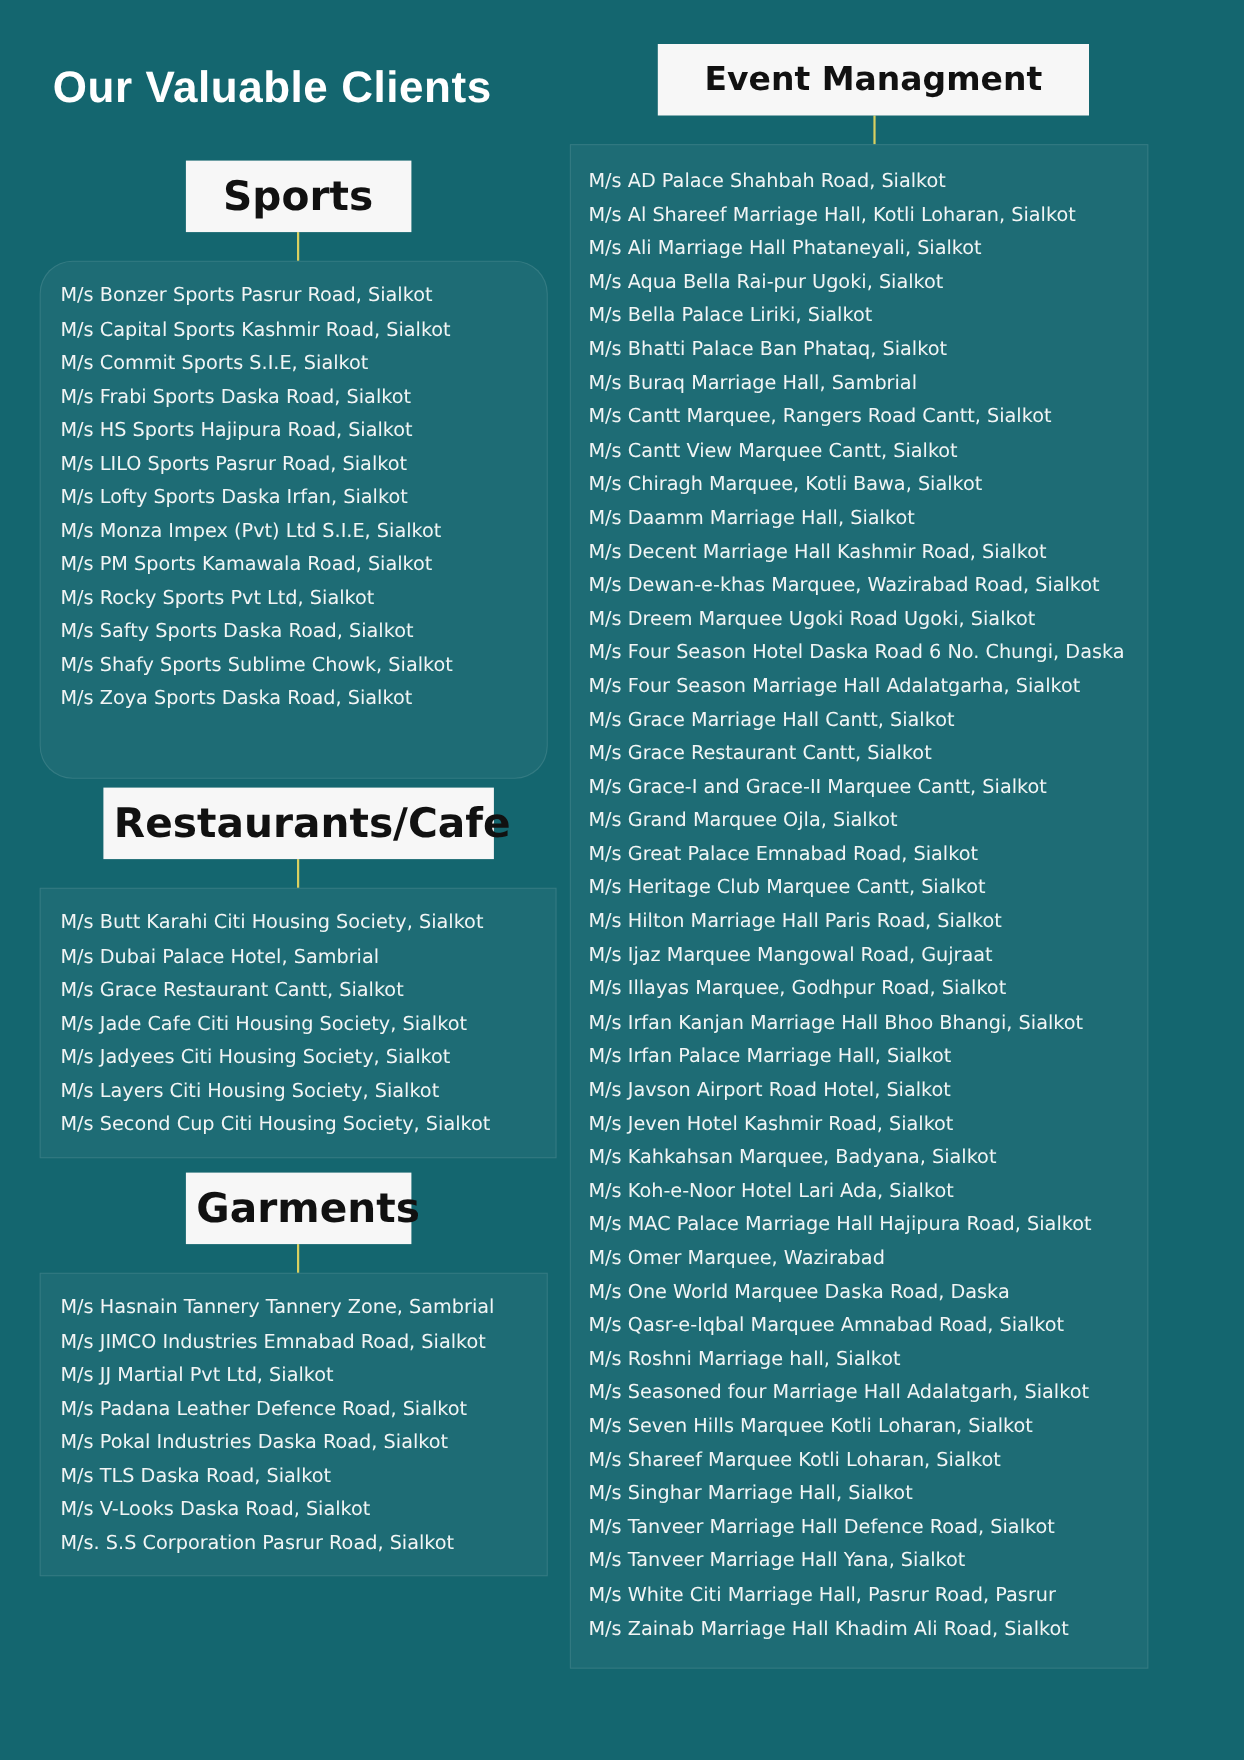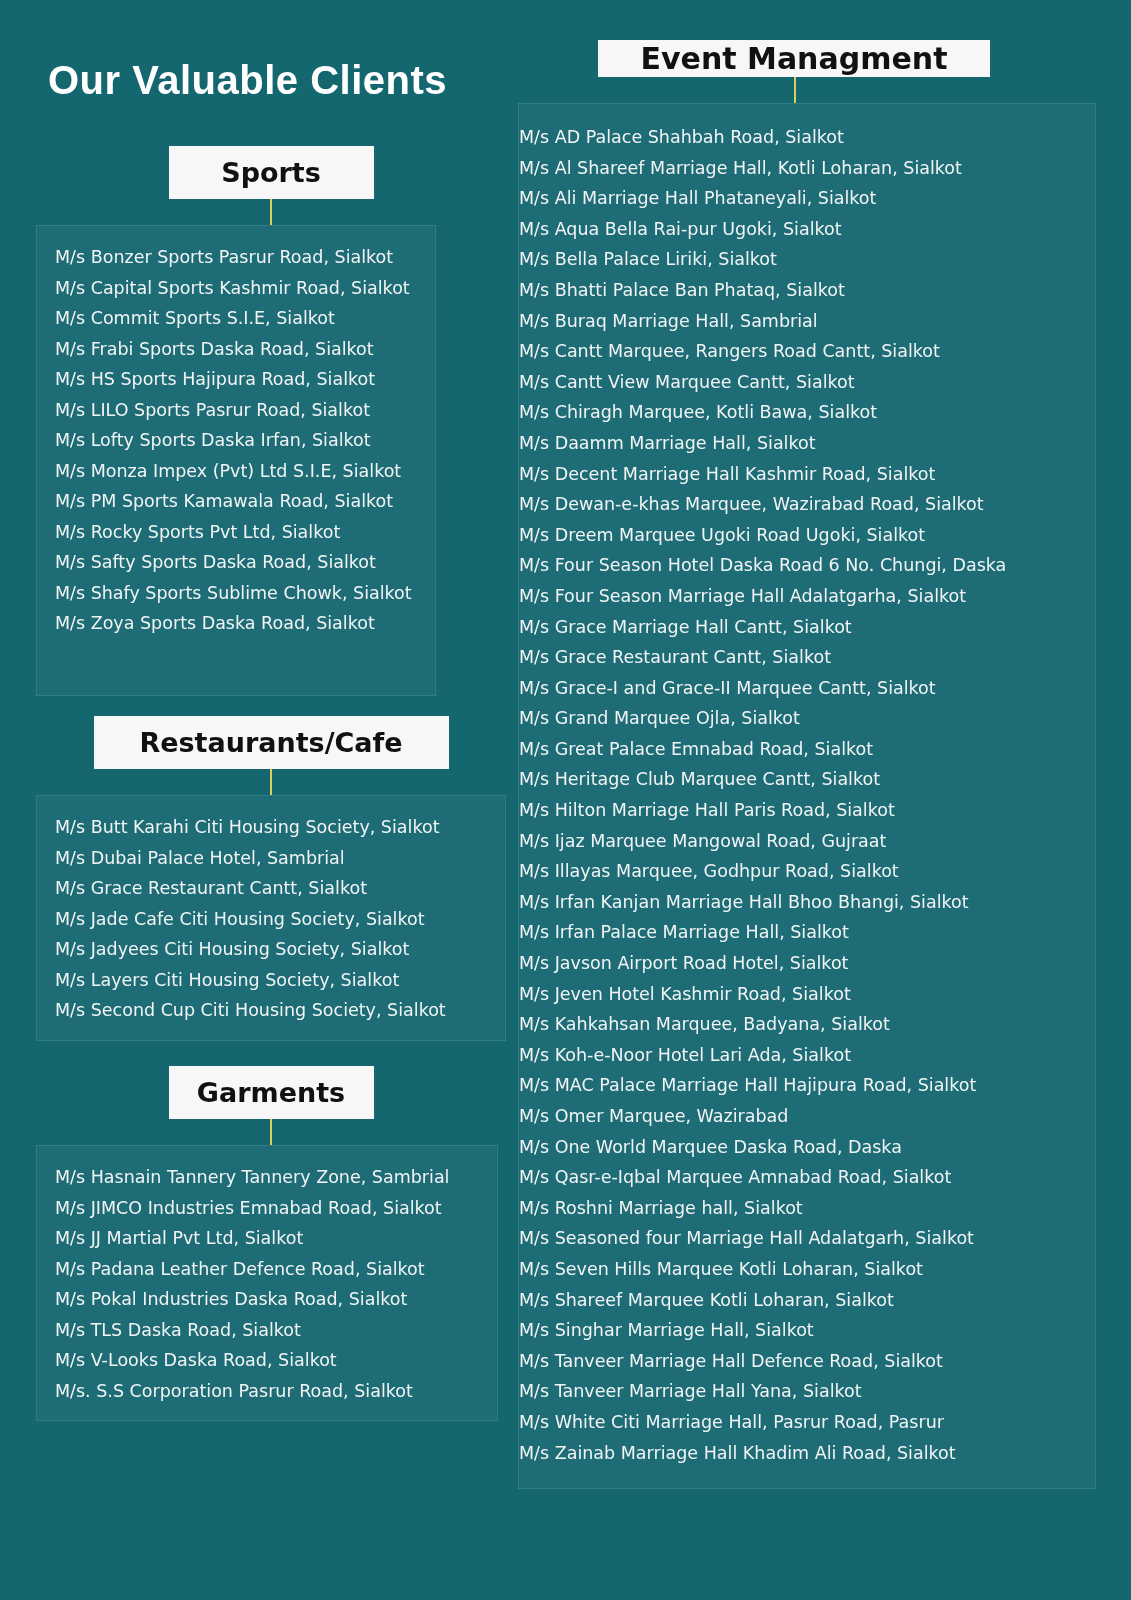--- a/index.html
+++ b/index.html
@@ -34,21 +34,21 @@
     letter-spacing: 0.5px;
     margin: 58px 0 0 12px;
     font-family: Liberation Sans, sans-serif;
   }
 
   .section { position: relative; }
 
   .sec-header {
     background: #f7f7f7;
     color: #111111;
-    font-size: 27px;
+    font-size: 37px;
     font-weight: bold;
     text-align: center;
     padding: 11px 10px;
     display: inline-block;
     box-sizing: border-box;
   }
   .header-wrap { text-align: center; }
 
   .connector {
     width: 2px;
@@ -71,47 +71,47 @@
   .list-box li {
     color: #f2f5f5;
     font-size: 17.5px;
     line-height: 30.5px;
     white-space: nowrap;
   }
 
   
   #sports-section { position: absolute; left: 0; top: 146px; width: 470px; }
   #sports-header { width: 205px; }
-  #sports-box { width: 400px; margin-top: 0; min-height: 200px; padding-bottom: 56px; }
+  #sports-box { width: 462px; margin-top: 0; min-height: 200px; padding-bottom: 56px; border-radius: 30px; }
 
   #rest-section { position: absolute; left: 0; top: 716px; width: 470px; }
   #rest-header { width: 355px; }
   #rest-box { width: 470px; margin-left: 0; padding-bottom: 14px; }
 
   #garments-section { position: absolute; left: 0; top: 1066px; width: 470px; }
   #garments-header { width: 205px; }
   #garments-box { width: 462px; padding-bottom: 14px; }
 
   
   .right-col {
     position: absolute;
     left: 518px;
     top: 0;
     width: 578px;
   }
   #event-header {
     width: 392px;
     margin: 40px 0 0 80px;
     font-size: 30px;
-    padding: 1px 10px;
+    padding: 15px 10px;
   }
   #event-connector { margin-left: 276px; }
   #event-box {
-    width: 578px;
-    padding: 18px 16px 20px 0;
+    width: 526px;
+    padding: 18px 16px 20px 16px;
   }
   #event-box li {
     font-size: 17.5px;
     line-height: 30.6px;
   }
 </style>
 </head>
 <body>
 
 <div class="page">

